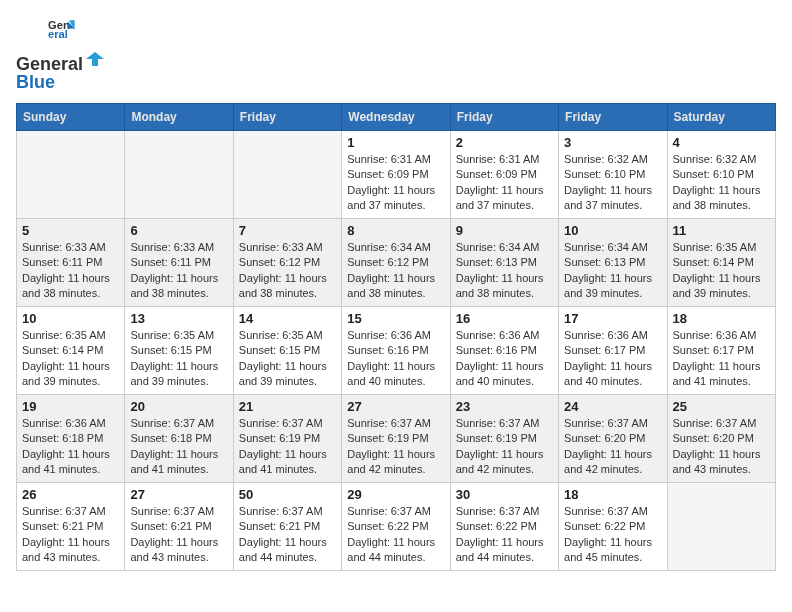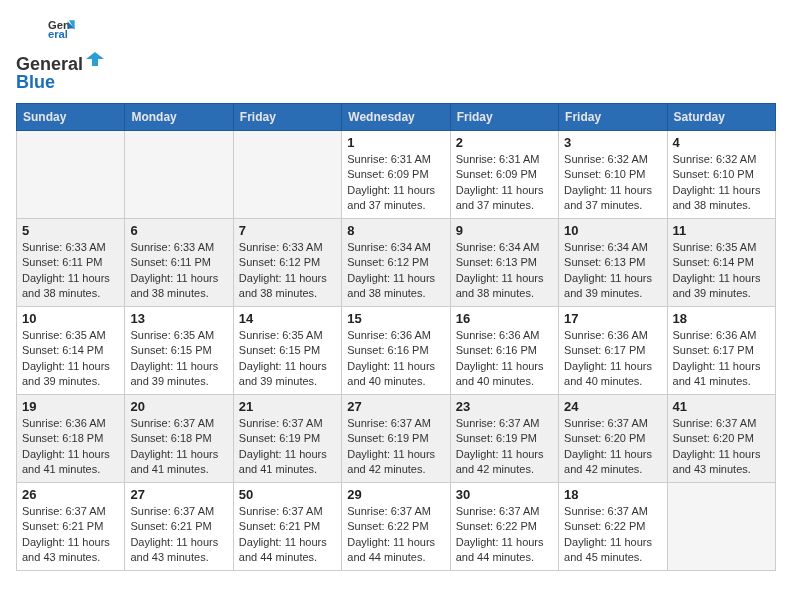--- a/index.html
+++ b/index.html
@@ -307,21 +307,21 @@
 and 42 minutes.</div>
         </td>
         <td class="calendar-cell">
           <div class="day-number">24</div>
           <div class="cell-info">Sunrise: 6:37 AM
 Sunset: 6:20 PM
 Daylight: 11 hours
 and 42 minutes.</div>
         </td>
         <td class="calendar-cell">
-          <div class="day-number">41</div>
+          <div class="day-number">25</div>
           <div class="cell-info">Sunrise: 6:37 AM
 Sunset: 6:20 PM
 Daylight: 11 hours
 and 43 minutes.</div>
         </td>
       </tr>
       <tr class="row-odd">
         <td class="calendar-cell">
           <div class="day-number">26</div>
           <div class="cell-info">Sunrise: 6:37 AM

